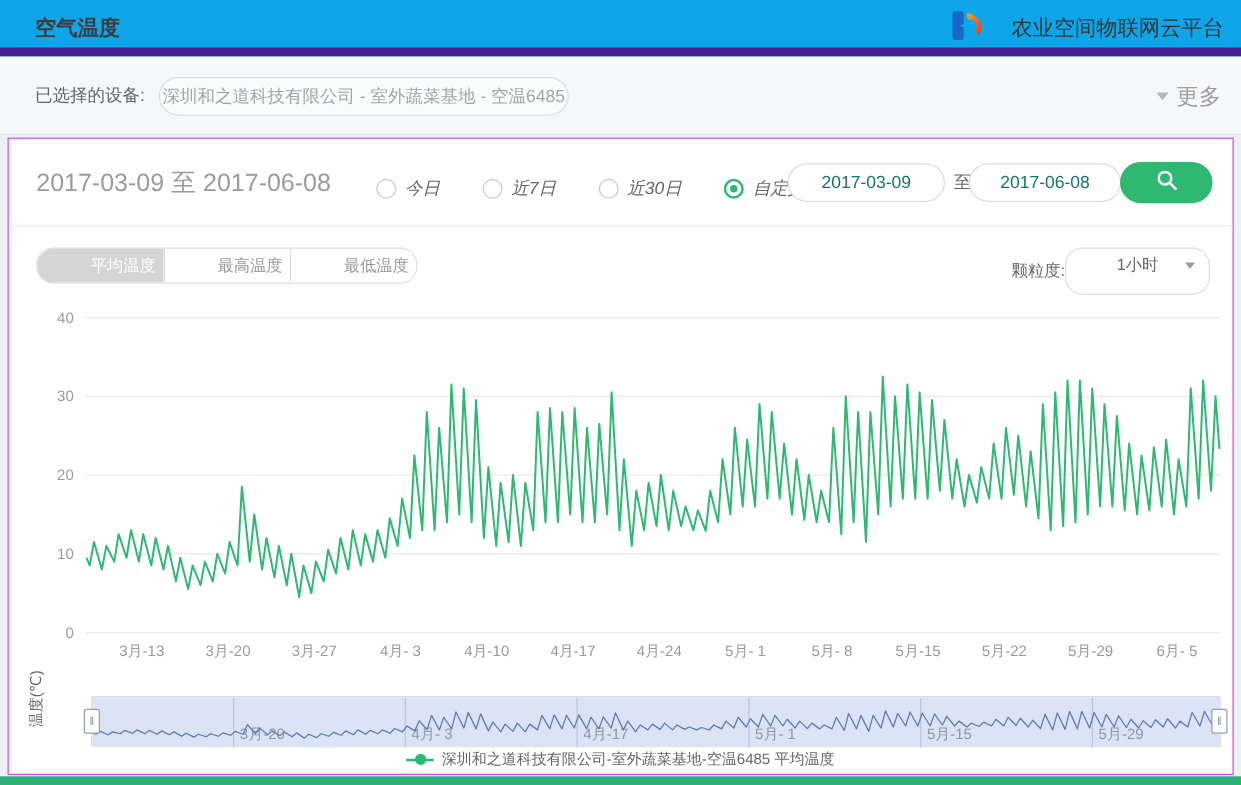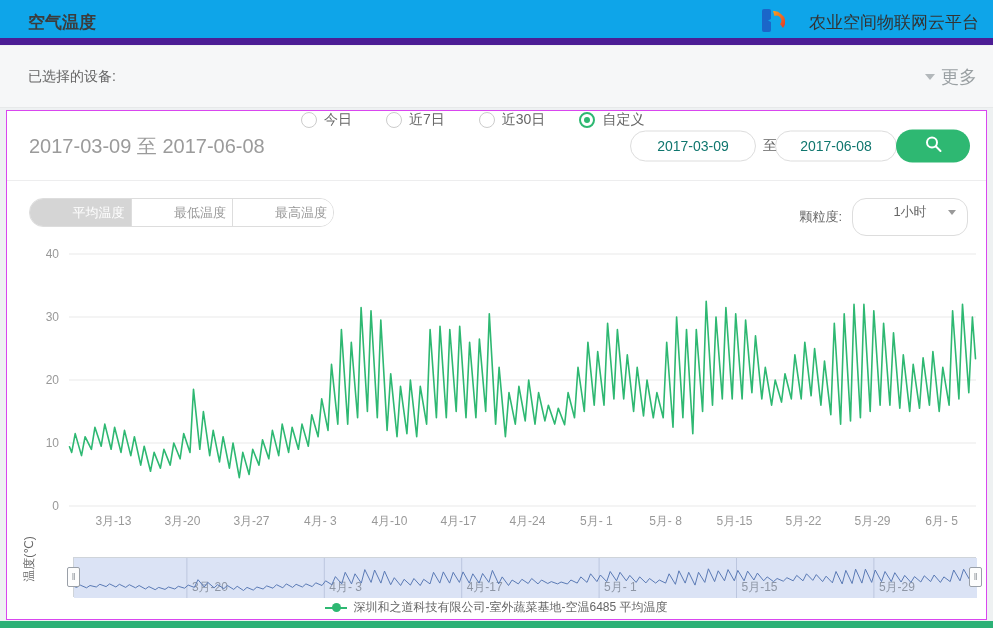--- a/index.html
+++ b/index.html
@@ -33,21 +33,21 @@
 
   
   .card { position:absolute; left:6px; right:6px; top:110px; bottom:8px;
     background:#fff; border:1px solid #d946ef; }
 
   
   .filter-row { position:relative; height:70px; border-bottom:1px solid #ededee; }
   .range-display { position:absolute; left:22px; top:50%; transform:translateY(-50%);
     font-size:20px; color:#9b9b9b; }
   .radio-group { position:absolute; left:294px; top:0; height:79px;
-    display:flex; align-items:flex-start; gap:34px; }
+    display:flex; align-items:center; gap:34px;font-style:italic; }
   .radio-item { display:flex; align-items:center; gap:7px; cursor:pointer; }
   .radio-dot { width:16px; height:16px; border-radius:50%;
     border:1px solid #ccc; background:#fff; position:relative; }
   .radio-item.selected .radio-dot { border:2px solid #2eb872; }
   .radio-item.selected .radio-dot::after { content:""; position:absolute;
     left:3px; top:3px; width:6px; height:6px; border-radius:50%; background:#2eb872; }
   .radio-label { font-size:14px; color:#666; }
   .date-input { position:absolute; top:50%; transform:translateY(-50%);
     height:31px; border:1px solid #ddd; border-radius:16px; background:#fff;
     text-align:center; font-size:14px; color:#0f766e; outline:none;
@@ -62,21 +62,21 @@
 
   
   .tabs-row { position:relative; height:62px; }
   .tab-group { position:absolute; left:22px; top:17px; display:flex;
     border:1px solid #ddd; border-radius:14px; overflow:hidden; background:#fff; }
   .tab { width:101px; height:27px; line-height:27px; text-align:center;
     font-size:13px; color:#999; cursor:pointer; background:#fff;padding-left:36px; }
   .tab + .tab { border-left:1px solid #ddd; }
   .tab.active { background:#d5d5d5; color:#fff; border-left:none; }
   .gran-wrap { position:absolute; right:18px; top:17px; display:flex;
-    align-items:center; gap:10px; }
+    align-items:center; }
   .gran-label { font-size:13px; color:#666; }
   .gran-select { position:relative; width:116px; height:38px; line-height:25px;
     border:1px solid #ddd; border-radius:14px; background:#fff; text-align:center;
     font-size:13px; color:#666; cursor:pointer; }
   .gran-caret { position:absolute; right:11px; top:11px; width:0; height:0;
     border-left:4px solid transparent; border-right:4px solid transparent;
     border-top:5px solid #999; }
 
   
   .chart-wrap { position:absolute; left:0; top:132px; width:979px; height:310px; }
@@ -129,20 +129,21 @@
         <path d="M6 2 h5 a2 2 0 0 1 2 2 v8 l-3 1.5 3 1.5 v8 a2 2 0 0 1 -2 2 h-5 a2 2 0 0 1 -2-2 v-19 a2 2 0 0 1 2-2 z" fill="#1b66c9"></path>
         <path d="M23 7 a9 9 0 0 0 -8 -3 l1.5 5 a5 5 0 0 1 5.5 8 l3 4 a9.5 9.5 0 0 0 -2 -14 z" fill="url(#lgO)"></path>
       </svg>
     </span>
     <span class="brand-name">农业空间物联网云平台</span>
   </div>
 </div>
 
 <div class="device-bar">
   <span class="device-label">已选择的设备:</span>
+  <span class="device-pill">深圳和之道科技有限公司 - 室外蔬菜基地 - 空温6485</span>
   <span class="more-ctl">
     <span class="caret-down"></span>
     <span>更多</span>
   </span>
 </div>
 
 <div class="card">
 
   <div class="filter-row">
     <div class="range-display">2017-03-09 至 2017-06-08</div>
@@ -173,22 +174,22 @@
           <circle cx="7" cy="7" r="5" fill="none" stroke="#fff" stroke-width="2"></circle>
           <line x1="11" y1="11" x2="15.5" y2="15.5" stroke="#fff" stroke-width="2" stroke-linecap="round"></line>
         </svg>
       </span>
     </button>
   </div>
 
   <div class="tabs-row">
     <div class="tab-group">
       <div class="tab active">平均温度</div>
+      <div class="tab">最高温度</div>
       <div class="tab">最低温度</div>
-      <div class="tab">最高温度</div>
     </div>
     <div class="gran-wrap">
       <span class="gran-label">颗粒度:</span>
       <span class="gran-select">
         <span>1小时</span>
         <span class="gran-caret"></span>
       </span>
     </div>
   </div>
 

